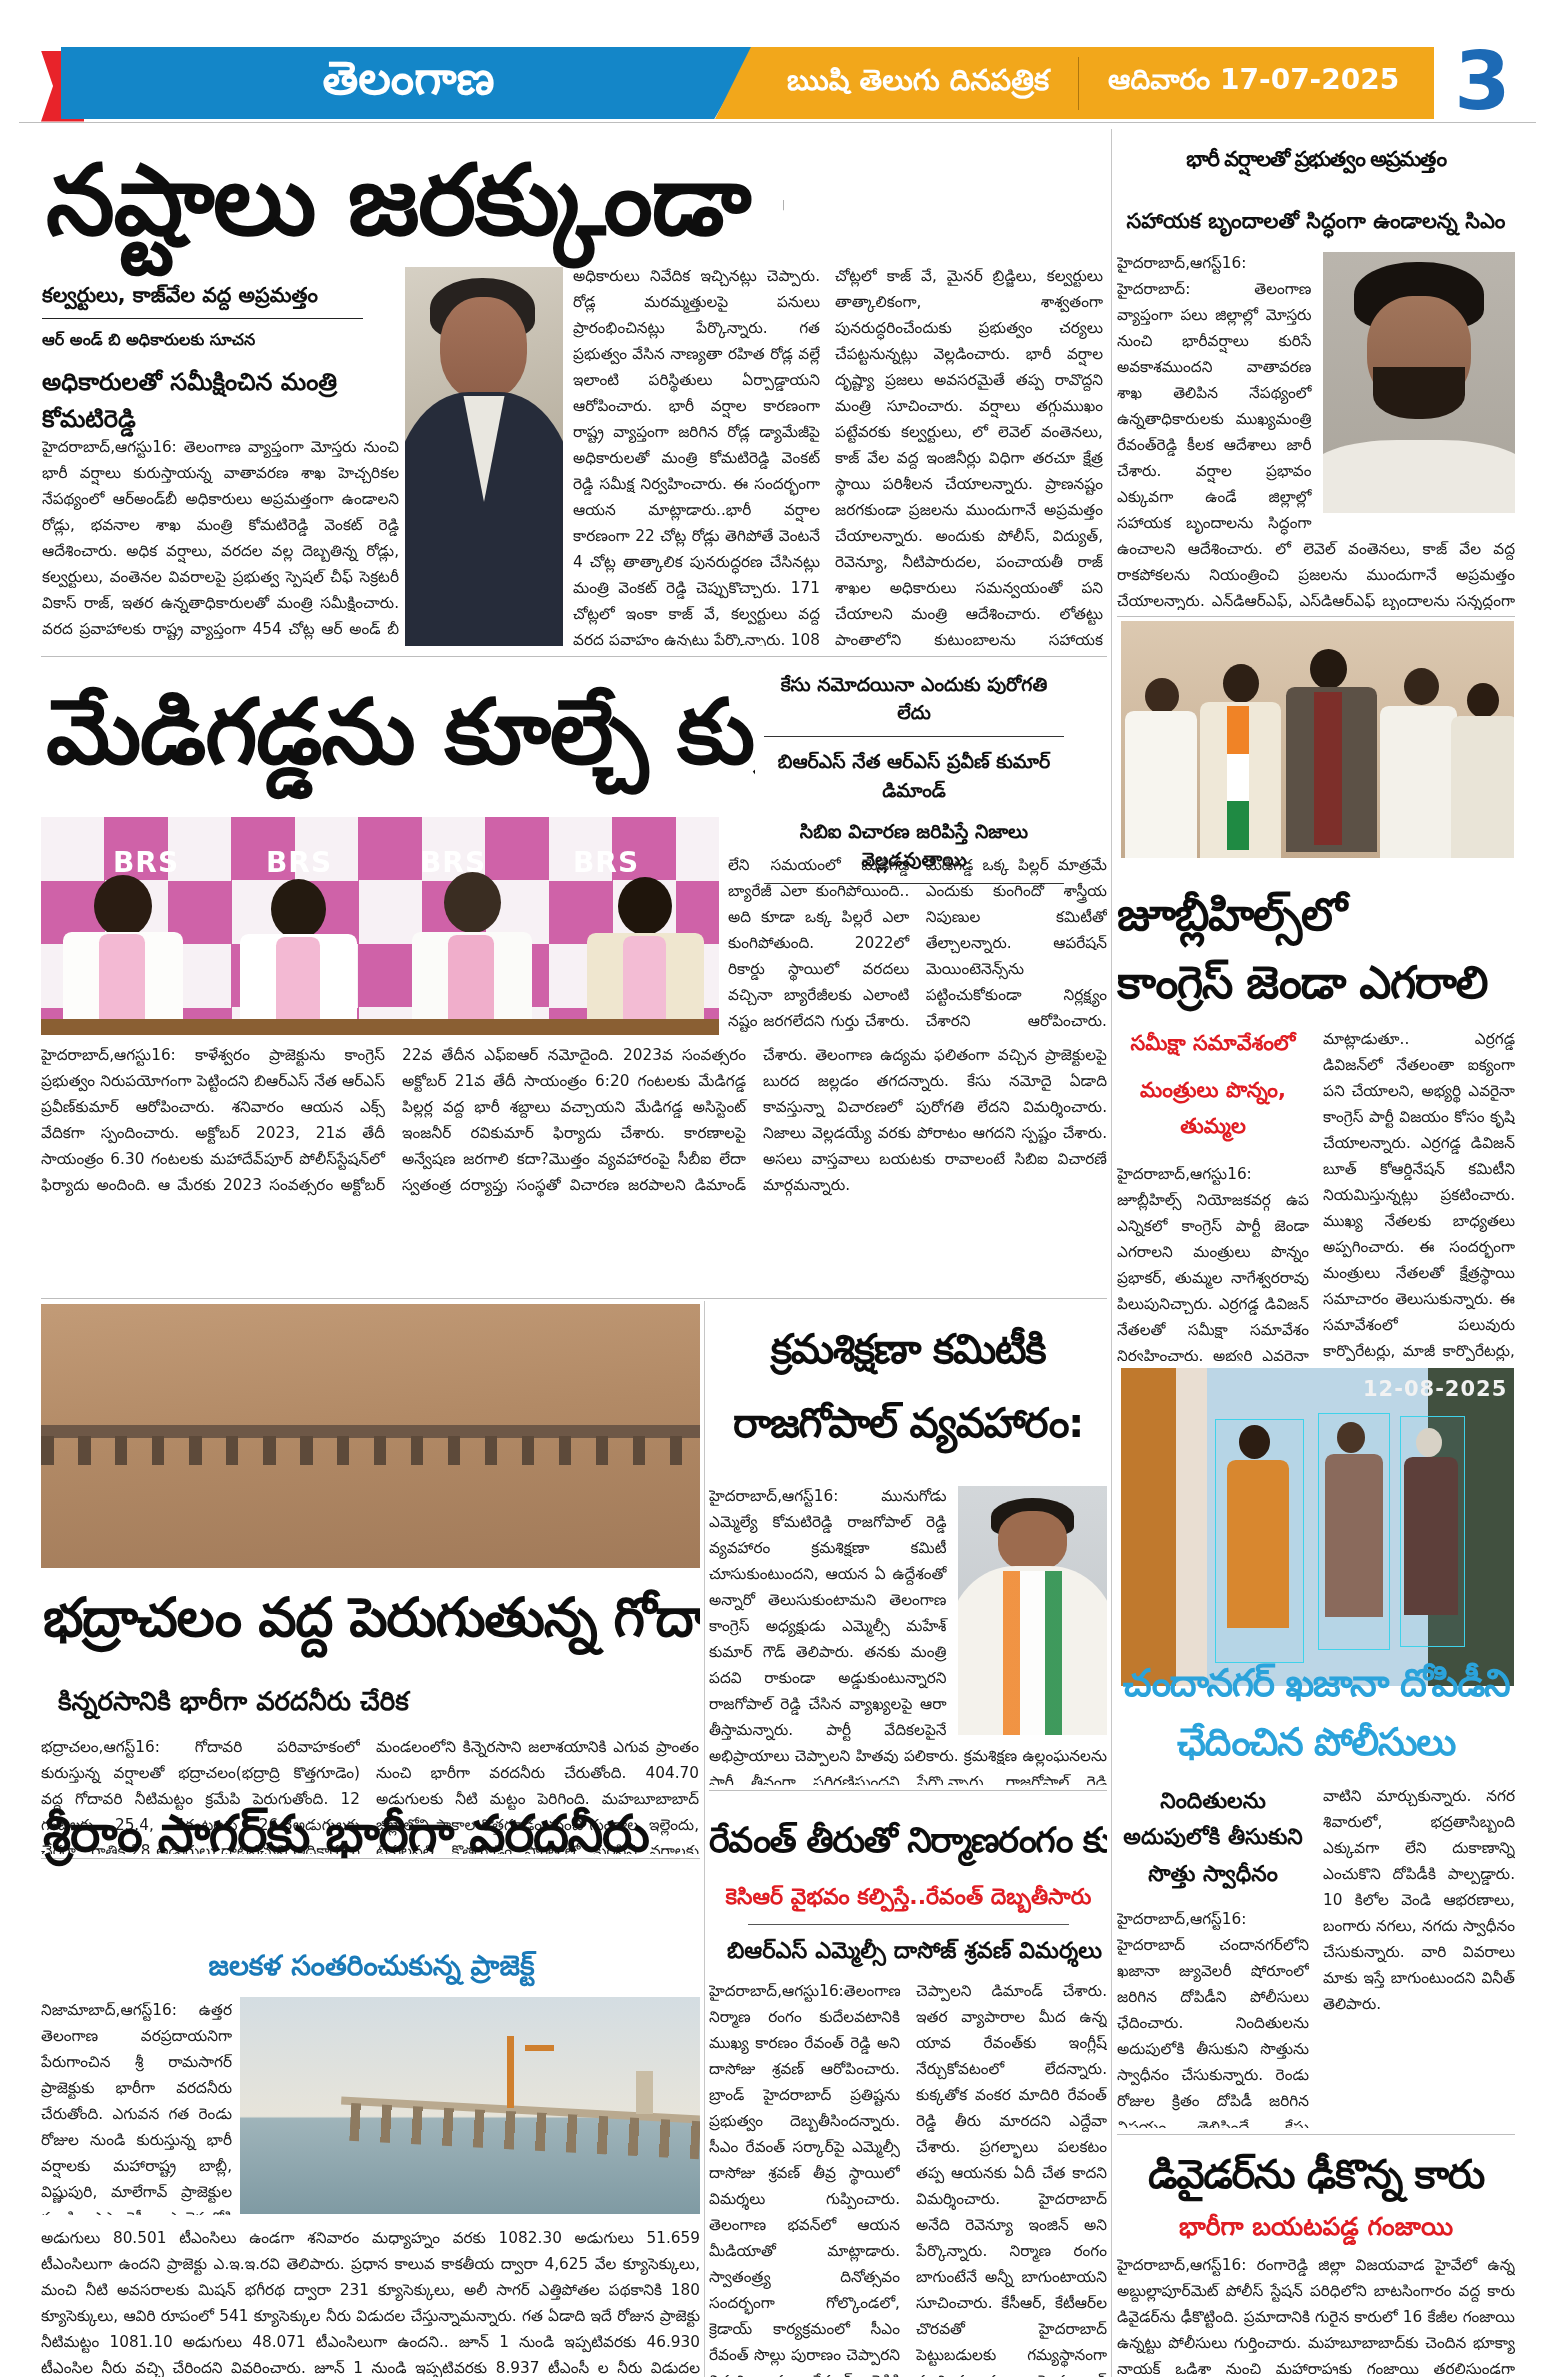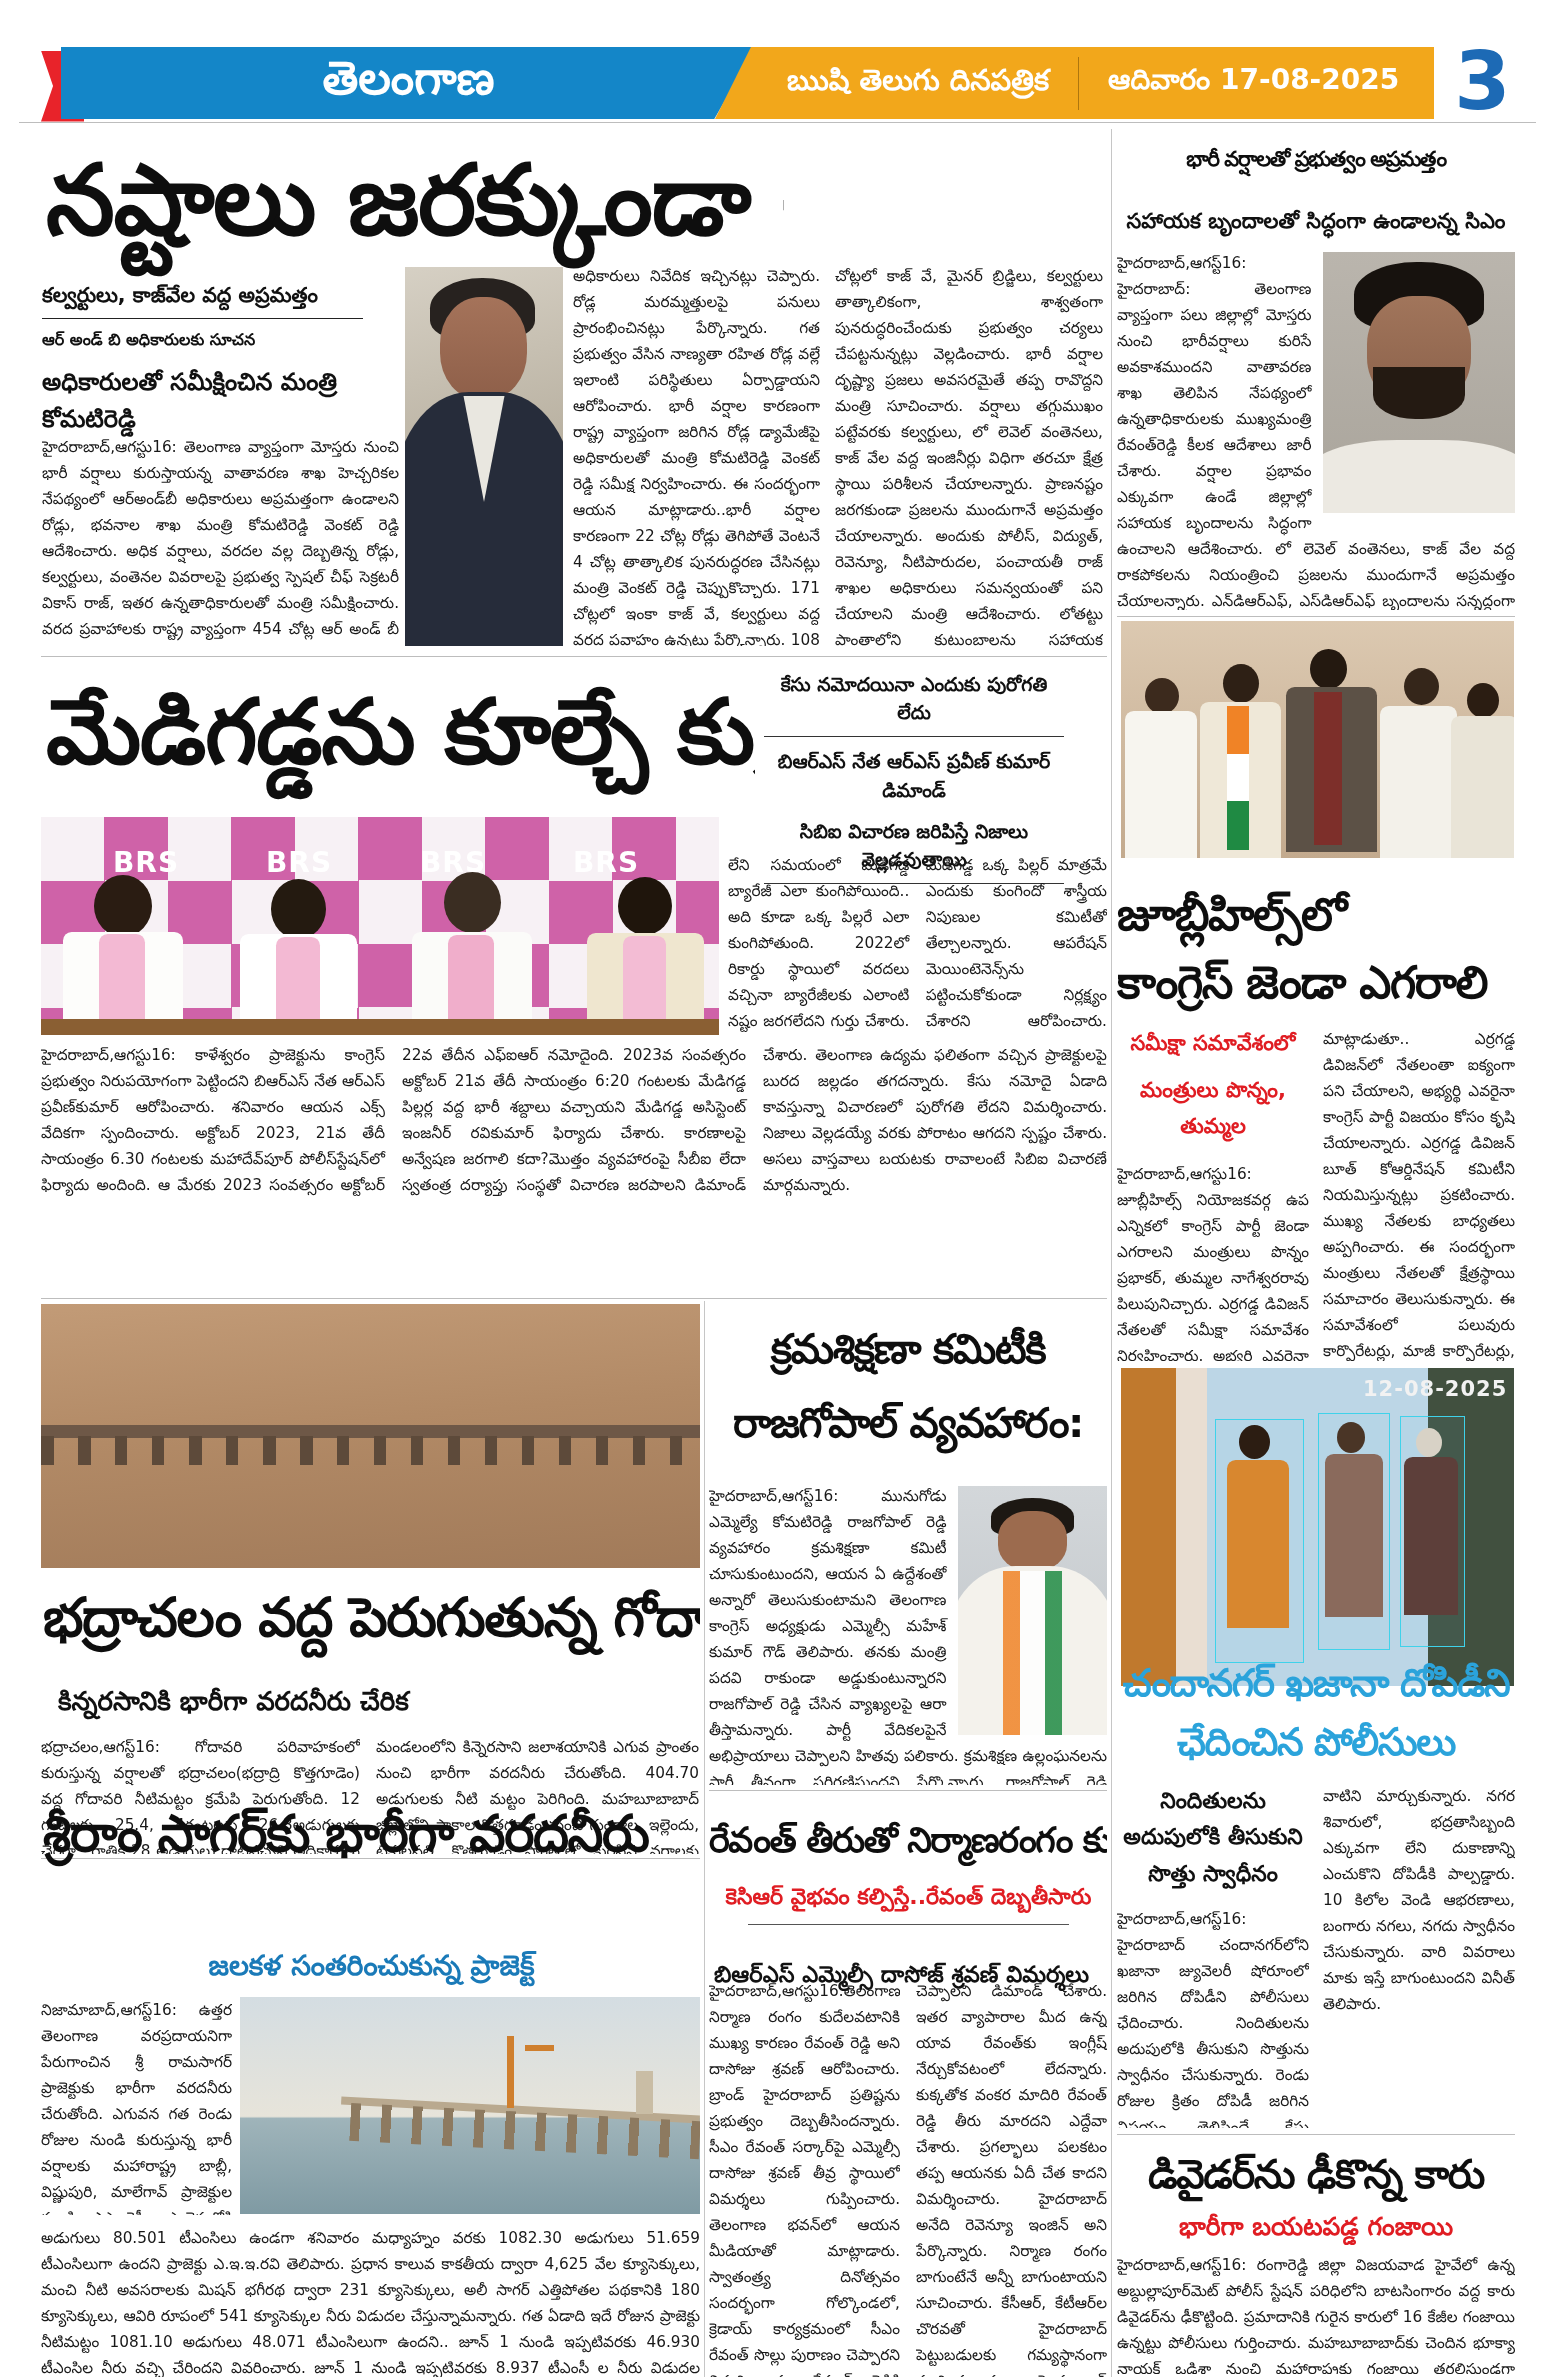--- a/index.html
+++ b/index.html
@@ -26,21 +26,21 @@
 <body>
 
 <div class="abs" style="left:0;top:29px;width:1555px;height:91px;">
   <div class="abs" style="left:41px;top:21.6px;width:43px;height:71px;background:#e8232a;clip-path:polygon(0 0,100% 0,100% 100%,0 100%,28% 50%);"></div>
   <div class="abs" style="left:61px;top:18px;width:695px;height:72px;background:#1486c8;clip-path:polygon(0 0,100% 0,94% 100%,0 100%);display:flex;align-items:center;justify-content:center;">
     <span style="color:#fff;font-size:46px;font-weight:bold;">తెలంగాణ</span>
   </div>
   <div class="abs" style="left:715px;top:18px;width:719px;height:72px;background:#f2a71b;clip-path:polygon(5% 0,100% 0,100% 100%,0 100%);display:flex;align-items:center;">
     <span style="color:#fff;font-size:29px;font-weight:bold;margin-left:72px;white-space:nowrap;">ఋషి తెలుగు దినపత్రిక</span>
     <span style="display:inline-block;width:1px;height:53px;background:rgba(90,60,0,.45);margin:0 29px;"></span>
-    <span style="color:#fff;font-size:28px;font-weight:bold;white-space:nowrap;">ఆదివారం 17-08-2025</span>
+    <span style="color:#fff;font-size:28px;font-weight:bold;white-space:nowrap;">ఆదివారం 17-07-2025</span>
   </div>
   <div class="abs" style="left:1442px;top:4.8px;width:81px;height:86px;color:#1d6ab5;font-size:81px;font-weight:bold;text-align:center;">3</div>
 </div>
 <div class="hline" style="left:19px;top:122px;width:1517px;"></div>
 
 <div class="vline" style="left:1111px;top:129px;height:2248px;"></div>
 <div class="vline" style="left:704px;top:1301px;height:1076px;"></div>
 
 <div class="abs hl nowrap" style="left:46px;top:139px;width:738px;height:144px;font-size:98px;line-height:1.25;">నష్టాలు జరక్కుండా చూడండి</div>
 
@@ -123,21 +123,21 @@
     <div class="abs" style="left:30%;top:34%;width:40%;height:66%;background:linear-gradient(90deg,#f08326 0 28%,#ffffff 28% 72%,#1f8a43 72%);opacity:.85;"></div>
   </div>
   <span>హైదరాబాద్,ఆగస్ట్16: మునుగోడు ఎమ్మెల్యే కోమటిరెడ్డి రాజగోపాల్ రెడ్డి వ్యవహారం క్రమశిక్షణా కమిటీ చూసుకుంటుందని, ఆయన ఏ ఉద్దేశంతో అన్నారో తెలుసుకుంటామని తెలంగాణ కాంగ్రెస్ అధ్యక్షుడు ఎమ్మెల్సీ మహేశ్ కుమార్ గౌడ్ తెలిపారు. తనకు మంత్రి పదవి రాకుండా అడ్డుకుంటున్నారని రాజగోపాల్ రెడ్డి చేసిన వ్యాఖ్యలపై ఆరా తీస్తామన్నారు. పార్టీ వేదికలపైనే అభిప్రాయాలు చెప్పాలని హితవు పలికారు. క్రమశిక్షణ ఉల్లంఘనలను పార్టీ తీవ్రంగా పరిగణిస్తుందని పేర్కొన్నారు. రాజగోపాల్ రెడ్డి వ్యవహారంపై క్రమశిక్షణా కమిటీ చర్చించి తగు నిర్ణయం తీసుకుంటుందని వెల్లడించారు. విన్నపాలను అధిష్టానం దృష్టికి తీసుకెళ్తామని, మాట్లాడే ముందు ఆలోచించాలని సూచించారు. ఇబ్బందికర వ్యాఖ్యలు పార్టీకి నష్టం చేస్తాయన్నారు. మంత్రివర్గ విస్తరణ హైకమాండ్ నిర్ణయమని స్పష్టం చేశారు. ఎవరు ఏం మాట్లాడినా అధిష్టానం గమనిస్తోందని హెచ్చరించారు.</span>
 </div>
 
 <div class="hline" style="left:709px;top:1790px;width:398px;"></div>
 
 <div class="abs hl nowrap" style="left:709px;top:1815px;width:398px;height:55px;font-size:35px;line-height:1.45;text-align:center;">రేవంత్ తీరుతో నిర్మాణరంగం కుదేలు</div>
 <div class="abs deck deck-red nowrap" style="left:719px;top:1880px;width:379px;height:38px;font-size:22px;line-height:1.55;text-align:center;">కెసిఆర్ వైభవం కల్పిస్తే..రేవంత్ దెబ్బతీసారు</div>
 <div class="hline" style="left:748px;top:1924px;width:321px;background:#555;"></div>
-<div class="abs deck nowrap" style="left:714px;top:1932px;width:388px;height:41px;font-size:22.5px;line-height:1.6;text-align:left;margin-top:24px;">బిఆర్ఎస్ ఎమ్మెల్సీ దాసోజ్ శ్రవణ్ విమర్శలు</div>
+<div class="abs deck nowrap" style="left:714px;top:1932px;width:388px;height:41px;font-size:22.5px;line-height:1.6;text-align:right;">బిఆర్ఎస్ ఎమ్మెల్సీ దాసోజ్ శ్రవణ్ విమర్శలు</div>
 <div class="abs btxt" style="left:709px;top:1978px;width:191px;height:399px;">హైదరాబాద్,ఆగస్టు16:తెలంగాణలో నిర్మాణ రంగం కుదేలవటానికి ముఖ్య కారణం రేవంత్ రెడ్డి అని దాసోజు శ్రవణ్ ఆరోపించారు. బ్రాండ్ హైదరాబాద్ ప్రతిష్టను ప్రభుత్వం దెబ్బతీసిందన్నారు. సీఎం రేవంత్ సర్కార్‌పై ఎమ్మెల్సీ దాసోజు శ్రవణ్ తీవ్ర స్థాయిలో విమర్శలు గుప్పించారు. తెలంగాణ భవన్‌లో ఆయన మీడియాతో మాట్లాడారు. స్వాతంత్ర్య దినోత్సవం సందర్భంగా గోల్కొండలో, క్రెడాయ్ కార్యక్రమంలో సీఎం రేవంత్ సొల్లు పురాణం చెప్పారని విమర్శించారు. రేవంత్ రెడ్డికి విషం ఎక్కువ.. విషయం తక్కువ.. అని ఎద్దేవా చేశారు. మధ్యతరగతి వాడినని చెప్పుకునే రేవంత్ రెడ్డి.. తన బూట్లు, బెల్ట్, టీ షర్టులు ఎంత విలువో</div>
 <div class="abs btxt" style="left:916px;top:1978px;width:191px;height:399px;">చెప్పాలని డిమాండ్ చేశారు. ఇతర వ్యాపారాల మీద ఉన్న యావ రేవంత్‌కు ఇంగ్లీష్ నేర్చుకోవటంలో లేదన్నారు. కుక్కతోక వంకర మాదిరి రేవంత్ రెడ్డి తీరు మారదని ఎద్దేవా చేశారు. ప్రగల్భాలు పలకటం తప్ప ఆయనకు ఏదీ చేత కాదని విమర్శించారు. హైదరాబాద్ అనేది రెవెన్యూ ఇంజిన్ అని పేర్కొన్నారు. నిర్మాణ రంగం బాగుంటేనే అన్నీ బాగుంటాయని సూచించారు. కేసీఆర్, కేటీఆర్‌ల చొరవతో హైదరాబాద్ పెట్టుబడులకు గమ్యస్థానంగా మారిందన్నారు. హైదరాబాద్ ఇమేజ్ రేవంత్ పాలనలో డ్యామేజ్ అయ్యిందని అసహనం వ్యక్తం చేశారు. జీహెచ్ఎంసీలో భవన నిర్మాణ అనుమతులు తగ్గిపోయాయని పేర్కొన్నారు.</div>
 
 <div class="hline" style="left:41px;top:1858px;width:659px;"></div>
 <div class="abs hl nowrap" style="left:43px;top:1797px;width:657px;height:77px;font-size:51px;line-height:1.45;">శ్రీరాం సాగర్‌కు భారీగా వరదనీరు</div>
 <div class="abs deck deck-blue nowrap" style="left:144px;top:1945px;width:455px;height:46px;font-size:28px;line-height:1.5;text-align:center;">జలకళ సంతరించుకున్న ప్రాజెక్ట్</div>
 <div class="abs btxt" style="left:41px;top:1997px;width:191px;height:218px;">నిజామాబాద్,ఆగస్ట్16: ఉత్తర తెలంగాణ వరప్రదాయనిగా పేరుగాంచిన శ్రీ రామసాగర్ ప్రాజెక్టుకు భారీగా వరదనీరు చేరుతోంది. ఎగువన గత రెండు రోజుల నుండి కురుస్తున్న భారీ వర్షాలకు మహారాష్ట్ర బాబ్లీ, విష్ణుపురి, మాలేగావ్ ప్రాజెక్టుల నుండి ఎస్సారెస్పీ ప్రాజెక్టులోకి 89,466 వేల క్యూసెక్కుల వరద నీరు వచ్చి చేరుతోందని ప్రాజెక్టు అధికారులు తెలిపారు. ప్రాజెక్టు పూర్తిస్థాయి నీటిమట్టం 1091</div>
 <div class="photo" style="left:240px;top:1997px;width:460px;height:217px;">
   <div class="ph-bg" style="background:linear-gradient(#d4dde2 0%,#e7e4da 55%,#9fb4ba 56%,#7f9aa3 100%);"></div>
   <div class="abs" style="left:22%;top:50%;width:78%;height:7.7px;background:#b9a98f;transform:rotate(3deg);"></div>

